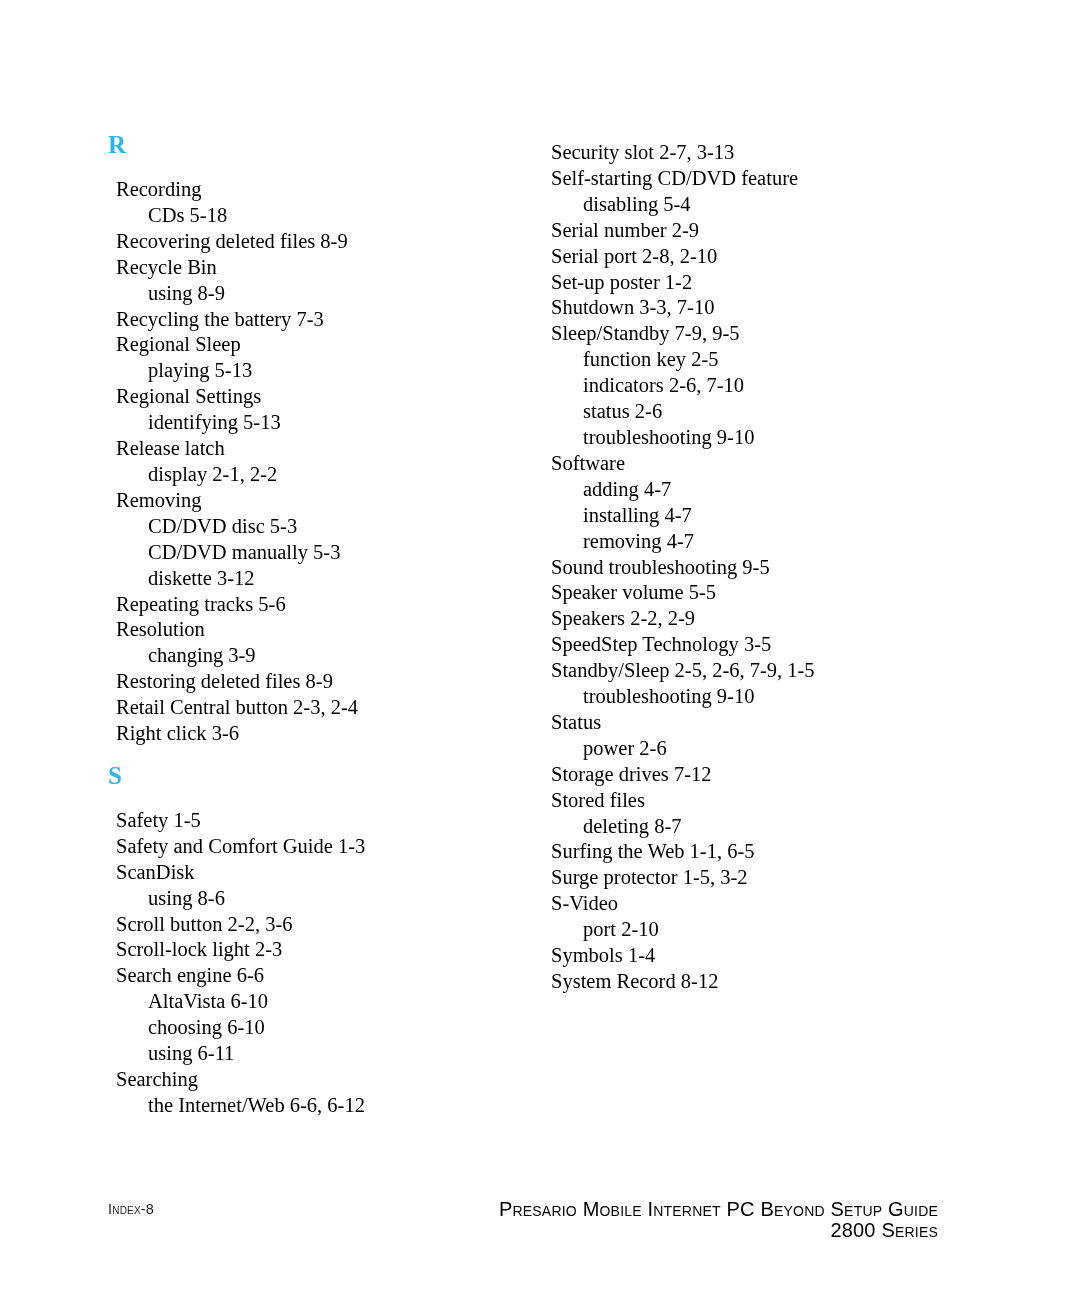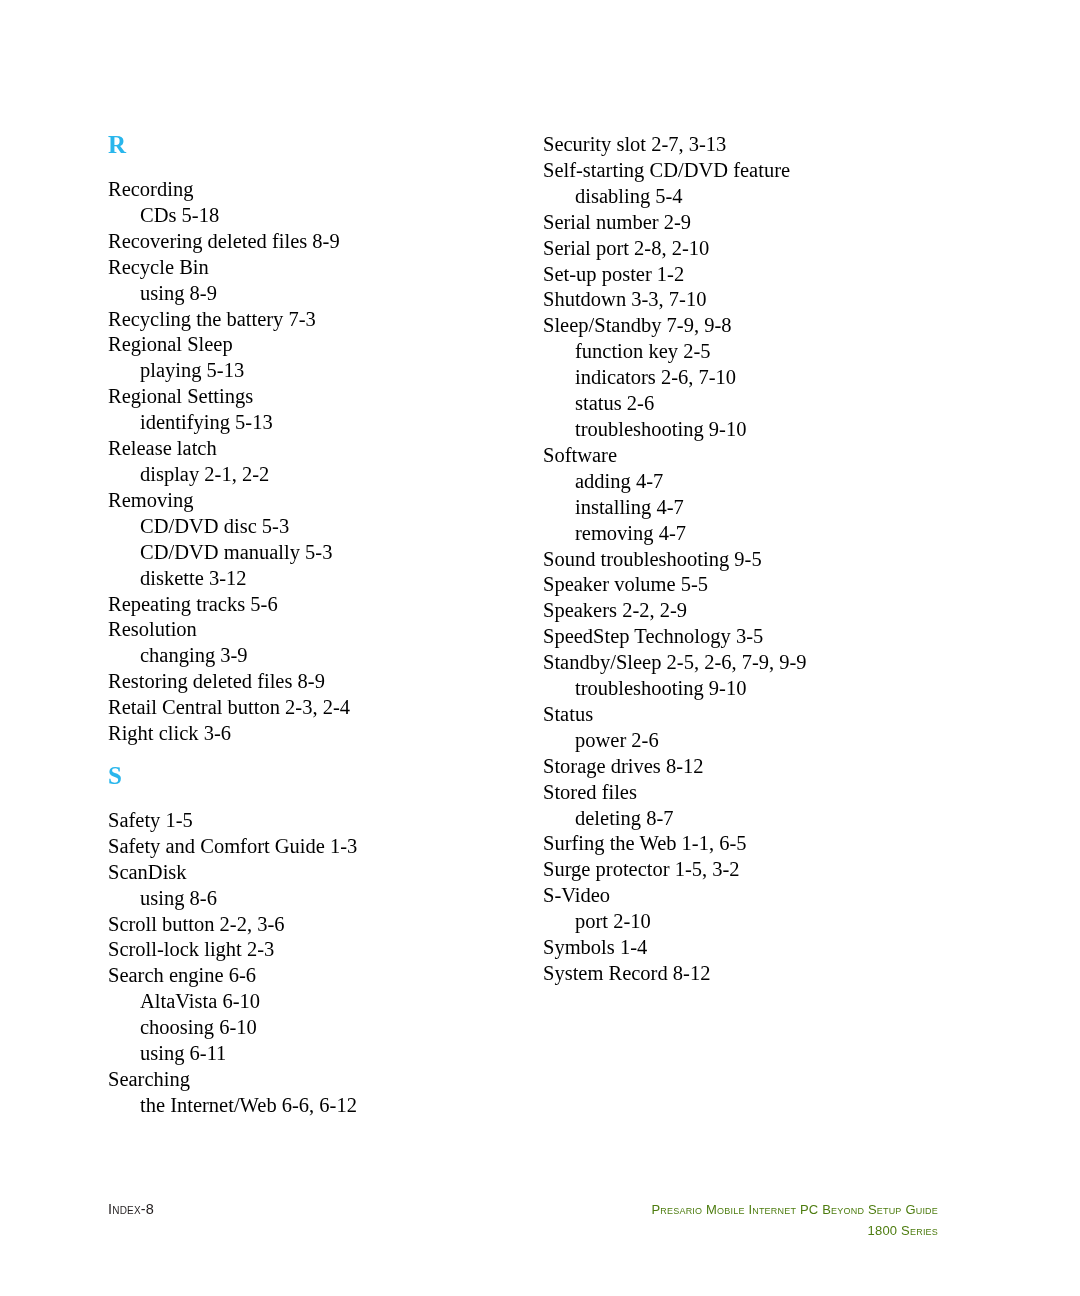--- a/index.html
+++ b/index.html
@@ -54,21 +54,21 @@
     color: #29b6ec;
     margin: 0 0 20px 0;
     letter-spacing: 0;
   }
   .section-block + .section-block .section-letter {
     margin-top: 16px;
   }
 
   
   .entry-list {
-    margin: 0;
+    margin: 8px;
     padding: 0;
     list-style: none;
   }
   .entry {
     font-size: 20.5px;
     line-height: 25.9px;
     white-space: nowrap;
     margin: 0;
     padding: 0;
   }
@@ -96,25 +96,25 @@
     line-height: 20px;
     font-variant: small-caps;
     font-stretch: condensed;
     color: #231f20;
     letter-spacing: 0.2px;
     white-space: nowrap;
   }
   .footer-right {
     text-align: right;
     font-family: "Liberation Sans", "DejaVu Sans", sans-serif;
-    font-size: 13px;
+    font-size: 20px;
     line-height: 21px;
     font-variant: small-caps;
     font-stretch: condensed;
-    color: #4d7c0f;
+    color: #000000;
     letter-spacing: 0.2px;
     white-space: nowrap;
   }
   .footer-right div { display: block; }
 </style>
 </head>
 <body>
 
 <div class="page">
 
@@ -172,53 +172,53 @@
     <div class="column right" id="col-right">
         <div class="section-block">
           <ul class="entry-list">
             <li class="entry level-1">Security slot 2-7, 3-13</li>
             <li class="entry level-1">Self-starting CD/DVD feature</li>
             <li class="entry level-2">disabling 5-4</li>
             <li class="entry level-1">Serial number 2-9</li>
             <li class="entry level-1">Serial port 2-8, 2-10</li>
             <li class="entry level-1">Set-up poster 1-2</li>
             <li class="entry level-1">Shutdown 3-3, 7-10</li>
-            <li class="entry level-1">Sleep/Standby 7-9, 9-8</li>
+            <li class="entry level-1">Sleep/Standby 7-9, 9-5</li>
             <li class="entry level-2">function key 2-5</li>
             <li class="entry level-2">indicators 2-6, 7-10</li>
             <li class="entry level-2">status 2-6</li>
             <li class="entry level-2">troubleshooting 9-10</li>
             <li class="entry level-1">Software</li>
             <li class="entry level-2">adding 4-7</li>
             <li class="entry level-2">installing 4-7</li>
             <li class="entry level-2">removing 4-7</li>
             <li class="entry level-1">Sound troubleshooting 9-5</li>
             <li class="entry level-1">Speaker volume 5-5</li>
             <li class="entry level-1">Speakers 2-2, 2-9</li>
             <li class="entry level-1">SpeedStep Technology 3-5</li>
-            <li class="entry level-1">Standby/Sleep 2-5, 2-6, 7-9, 9-9</li>
+            <li class="entry level-1">Standby/Sleep 2-5, 2-6, 7-9, 1-5</li>
             <li class="entry level-2">troubleshooting 9-10</li>
             <li class="entry level-1">Status</li>
             <li class="entry level-2">power 2-6</li>
-            <li class="entry level-1">Storage drives 8-12</li>
+            <li class="entry level-1">Storage drives 7-12</li>
             <li class="entry level-1">Stored files</li>
             <li class="entry level-2">deleting 8-7</li>
             <li class="entry level-1">Surfing the Web 1-1, 6-5</li>
             <li class="entry level-1">Surge protector 1-5, 3-2</li>
             <li class="entry level-1">S-Video</li>
             <li class="entry level-2">port 2-10</li>
             <li class="entry level-1">Symbols 1-4</li>
             <li class="entry level-1">System Record 8-12</li>
           </ul>
         </div>
       </div>
 
   </div>
 
   <div class="footer">
     <div class="footer-left">Index-8</div>
     <div class="footer-right">
       <div>Presario Mobile Internet PC Beyond Setup Guide</div>
-      <div>1800 Series</div>
+      <div>2800 Series</div>
     </div>
   </div>
 
 </div>
 
 </body></html>

